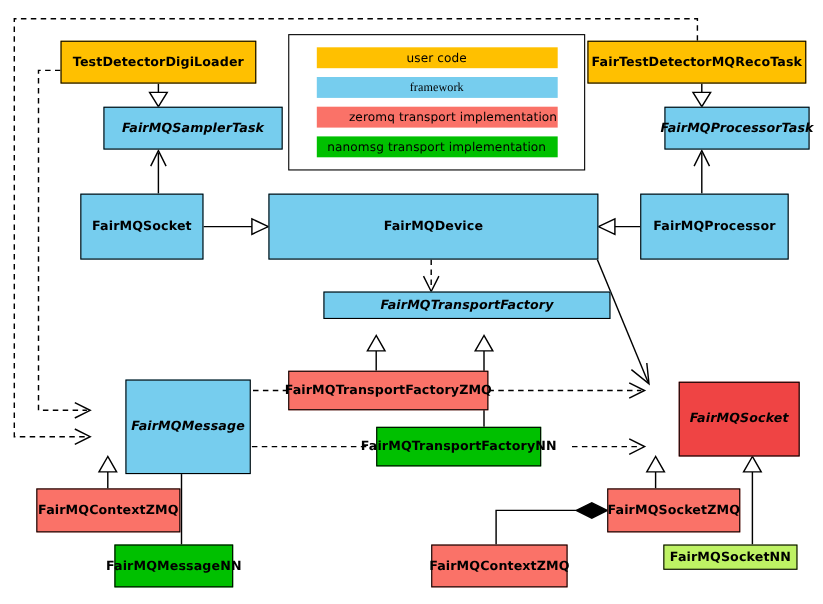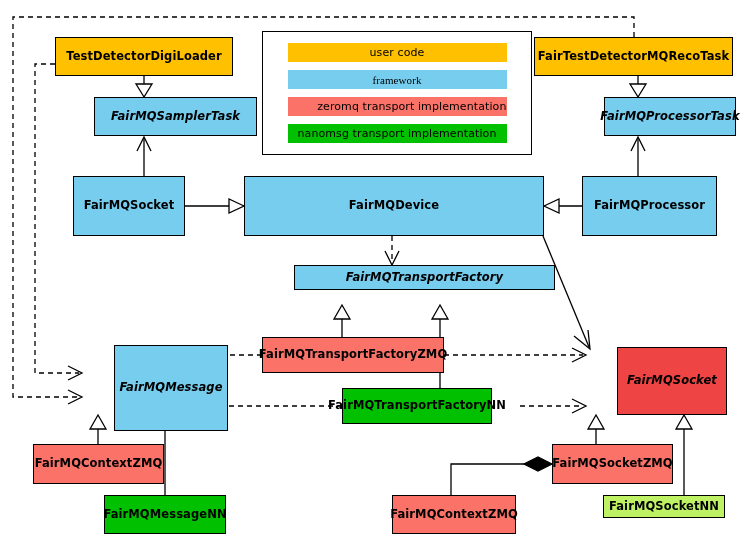--- a/index.html
+++ b/index.html
@@ -240,21 +240,21 @@
   </div>
 
   <div class="node abstract" style="left:585px; top:347px; width:110px; height:68px; background:#ef4444;">
     <span>FairMQSocket</span>
   </div>
 
   <div class="node" style="left:33px; top:444px; width:131px; height:40px; background:#FA7268;">
     <span>FairMQContextZMQ</span>
   </div>
 
-  <div class="node" style="left:104px; top:495px; width:122px; height:39px; background:#00C000;">
+  <div class="node" style="left:104px; top:495px; width:108px; height:39px; background:#00C000;">
     <span>FairMQMessageNN</span>
   </div>
 
   <div class="node" style="left:392px; top:495px; width:124px; height:39px; background:#FA7268;">
     <span>FairMQContextZMQ</span>
   </div>
 
   <div class="node" style="left:552px; top:444px; width:121px; height:40px; background:#FA7268;">
     <span>FairMQSocketZMQ</span>
   </div>

